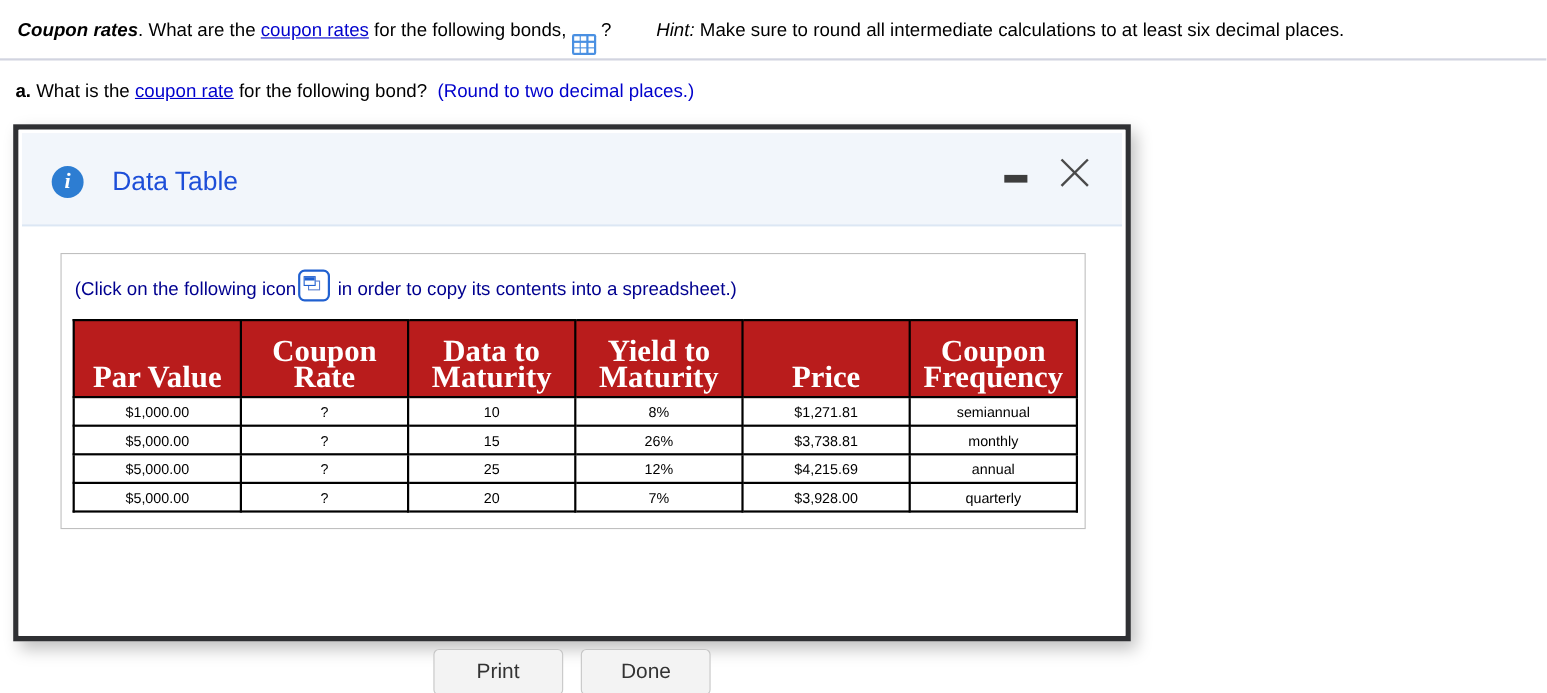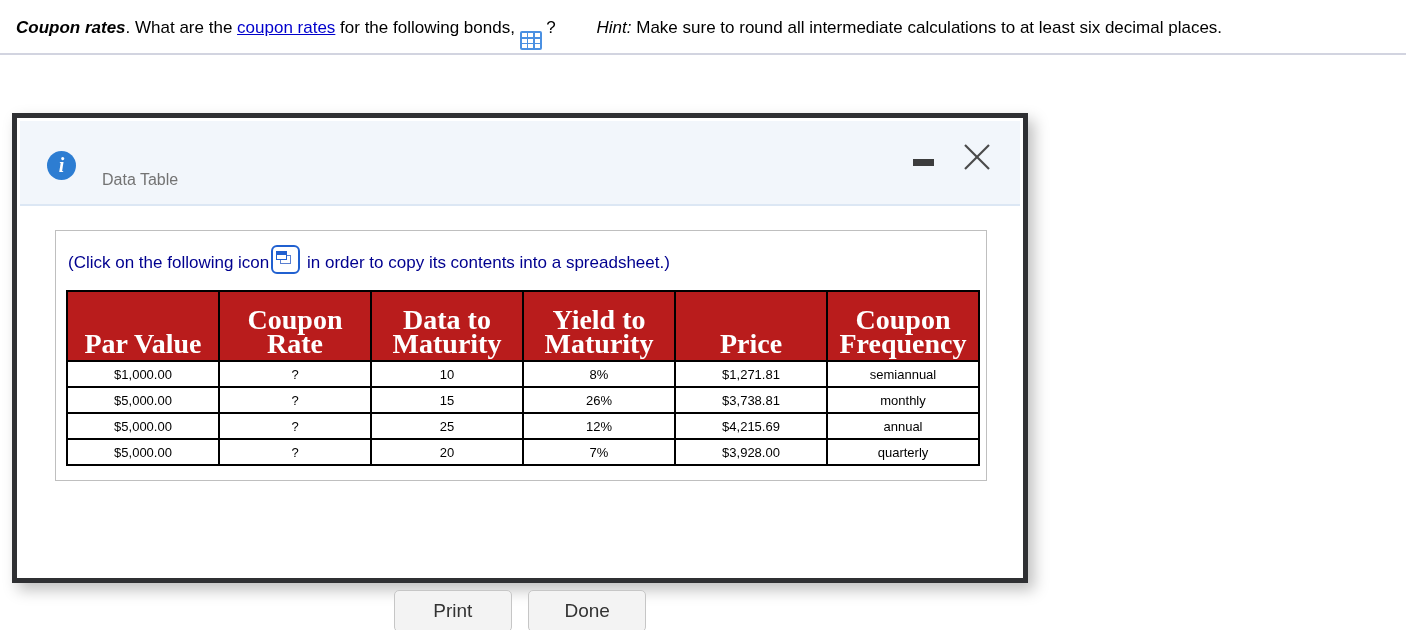--- a/index.html
+++ b/index.html
@@ -130,23 +130,23 @@
     font-weight: bold;
     font-size: 20px;
     line-height: 29px;
     text-align: center;
     font-style: italic;
   }
 
   .dialog-title {
     position: absolute;
     left: 82px;
-    top: 50px;
-    font-size: 16px;
-    color: #737373;
+    top: 31px;
+    font-size: 24px;
+    color: #1d4ed8;
   }
 
   .win-minimize {
     position: absolute;
     right: 86px;
     top: 38px;
     width: 21px;
     height: 7px;
     background: #3d3d3d;
     cursor: pointer;
@@ -302,20 +302,23 @@
           <b></b>
           <b></b>
           <b></b>
           <b></b>
           <b></b>
         </i></span><span> ? </span><span class="q-italic">Hint:</span><span> Make sure to round all intermediate calculations to at least six decimal places.</span>
   </div>
 
   <div class="divider-rule"></div>
 
+  <div class="question-line-2">
+    <span class="q-part">a.</span><span> What is the </span><span class="link">coupon rate</span><span> for the following bond?</span>&nbsp;&nbsp;<span class="round-note">(Round to two decimal places.)</span>
+  </div>
 
   <div class="dialog">
     <div class="dialog-inner">
 
       <div class="title-bar">
         <div class="info-icon">i</div>
         <div class="dialog-title">Data Table</div>
         <div class="win-minimize"></div>
         <div class="win-close">
           <svg width="36" height="36" viewBox="0 0 36 36" aria-hidden="true">

